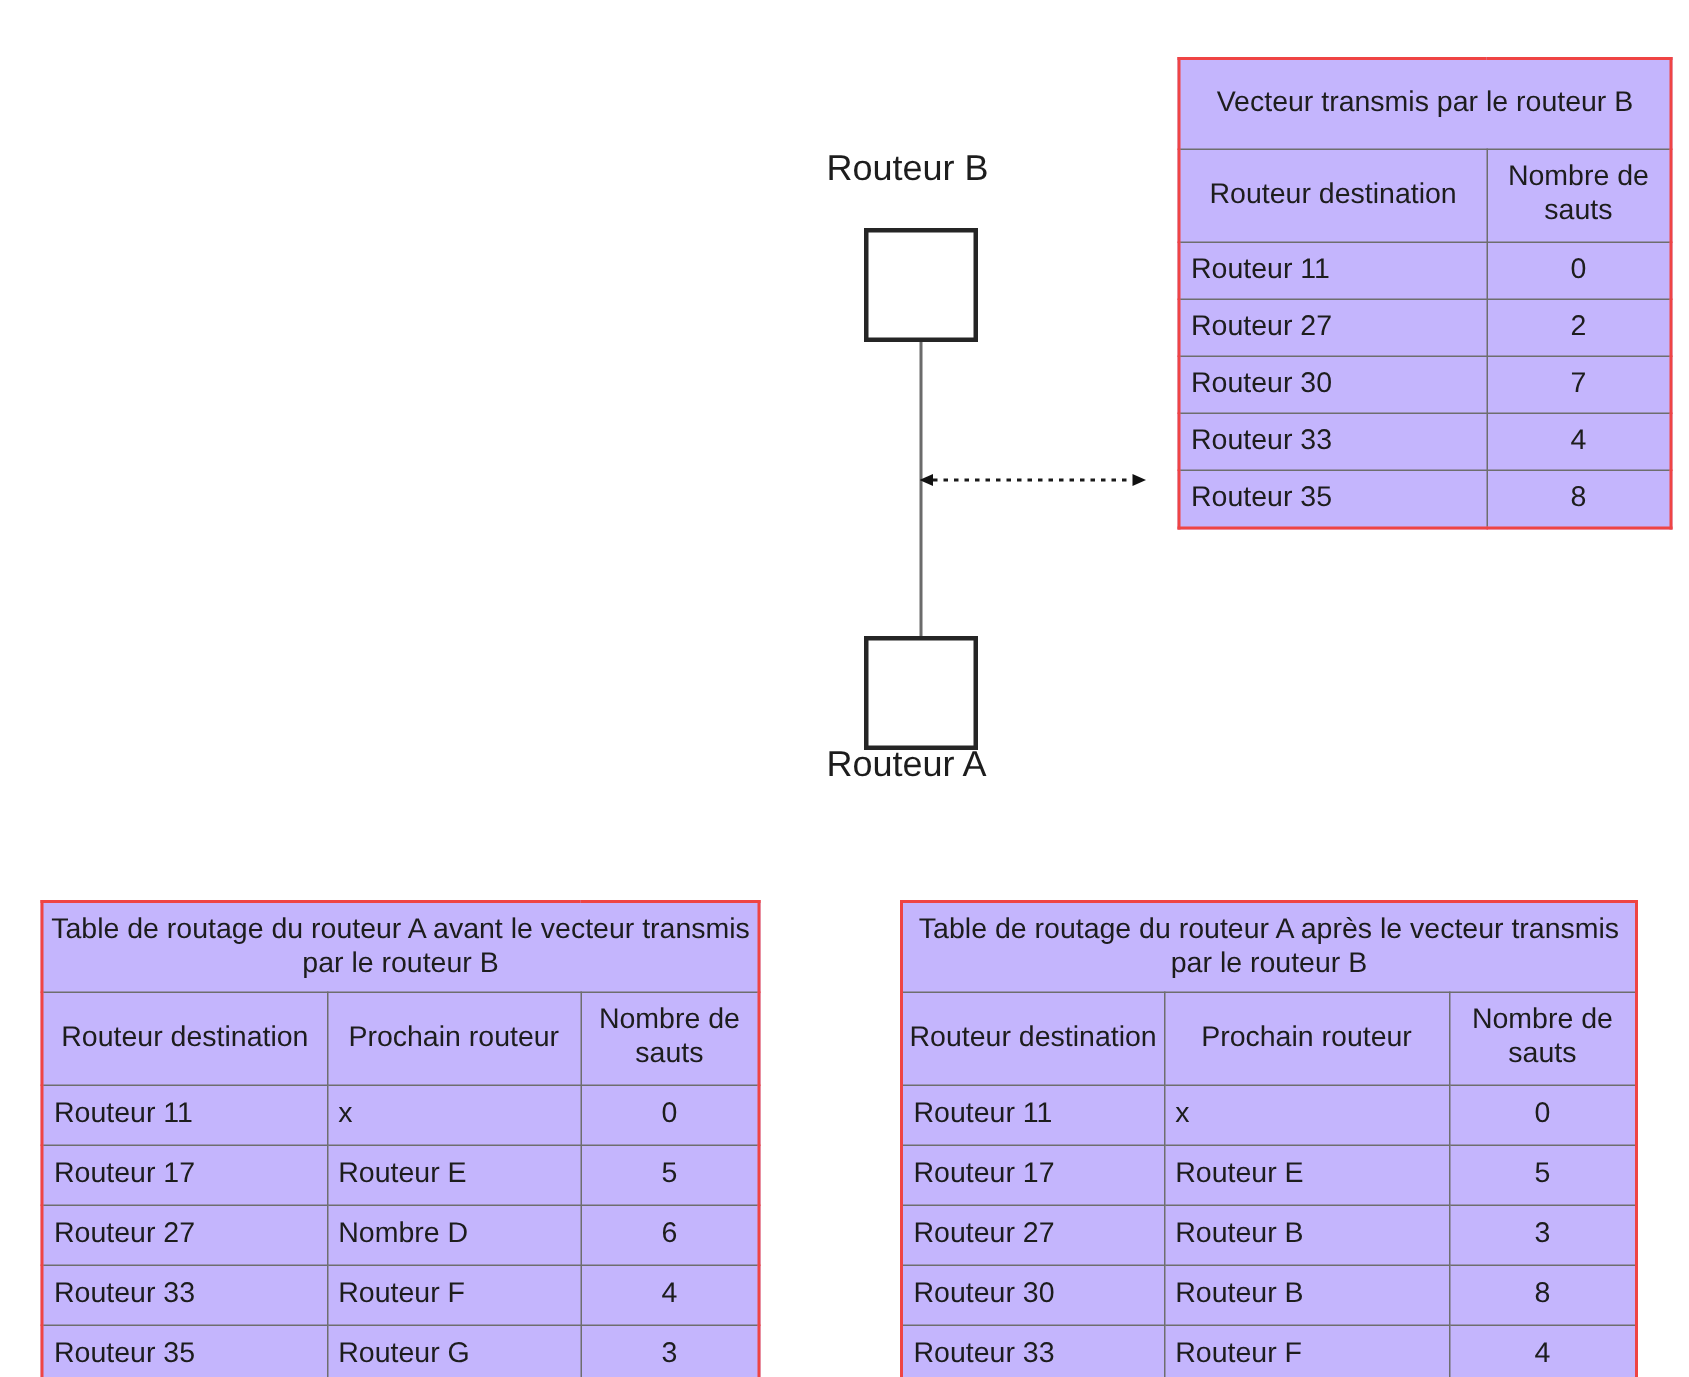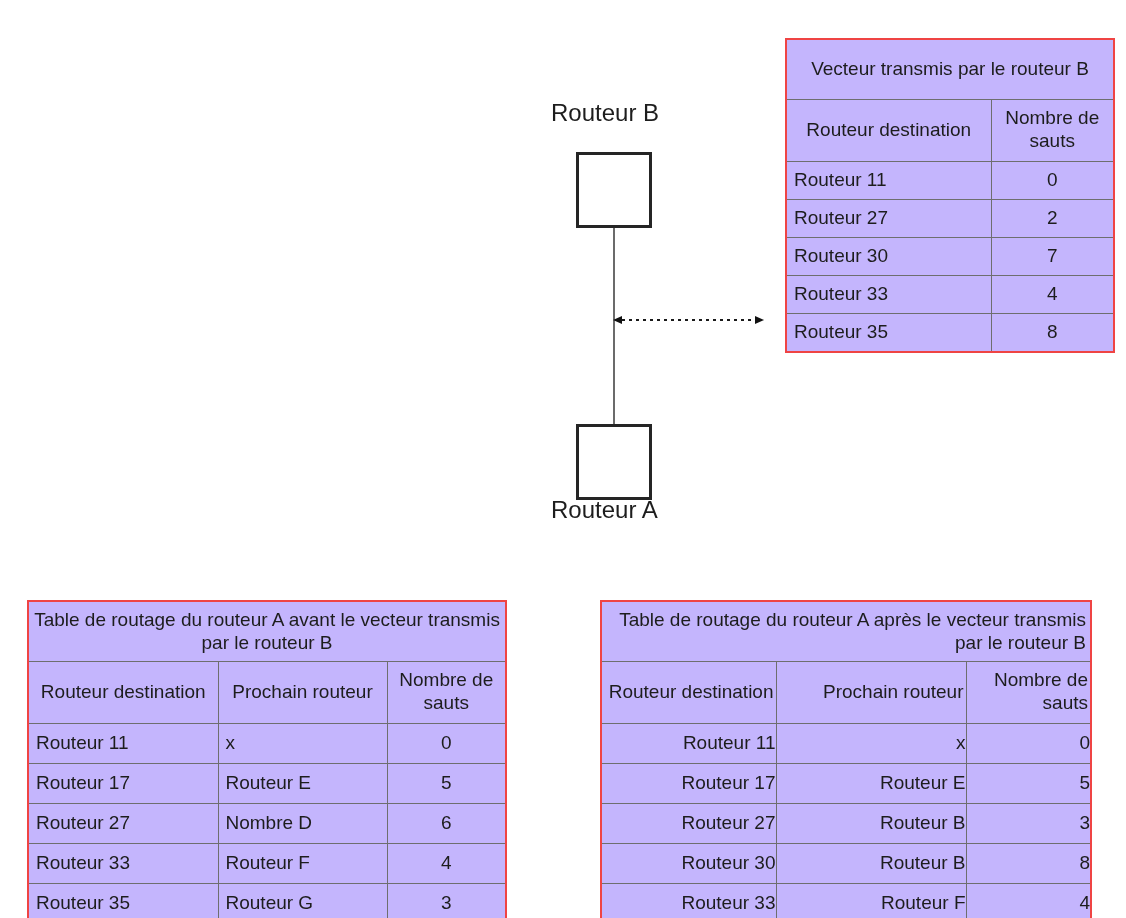--- a/index.html
+++ b/index.html
@@ -78,21 +78,21 @@
   #table-before td.hdr { height: 52px; }
 
   #table-after {
     left: 600px;
     top: 600px;
     width: 490px;
   }
   #table-after col.c1 { width: 175px; }
   #table-after col.c2 { width: 190px; }
   #table-after col.c3 { width: 125px; }
-  #table-after td { height: 33px; text-align: right; }
+  #table-after td { height: 33px; }
   #table-after td.title { height: 48px; }
   #table-after td.hdr { height: 52px; }
 
   
   #diagram {
     position: absolute;
     left: 0;
     top: 0;
     width: 800px;
     height: 560px;

